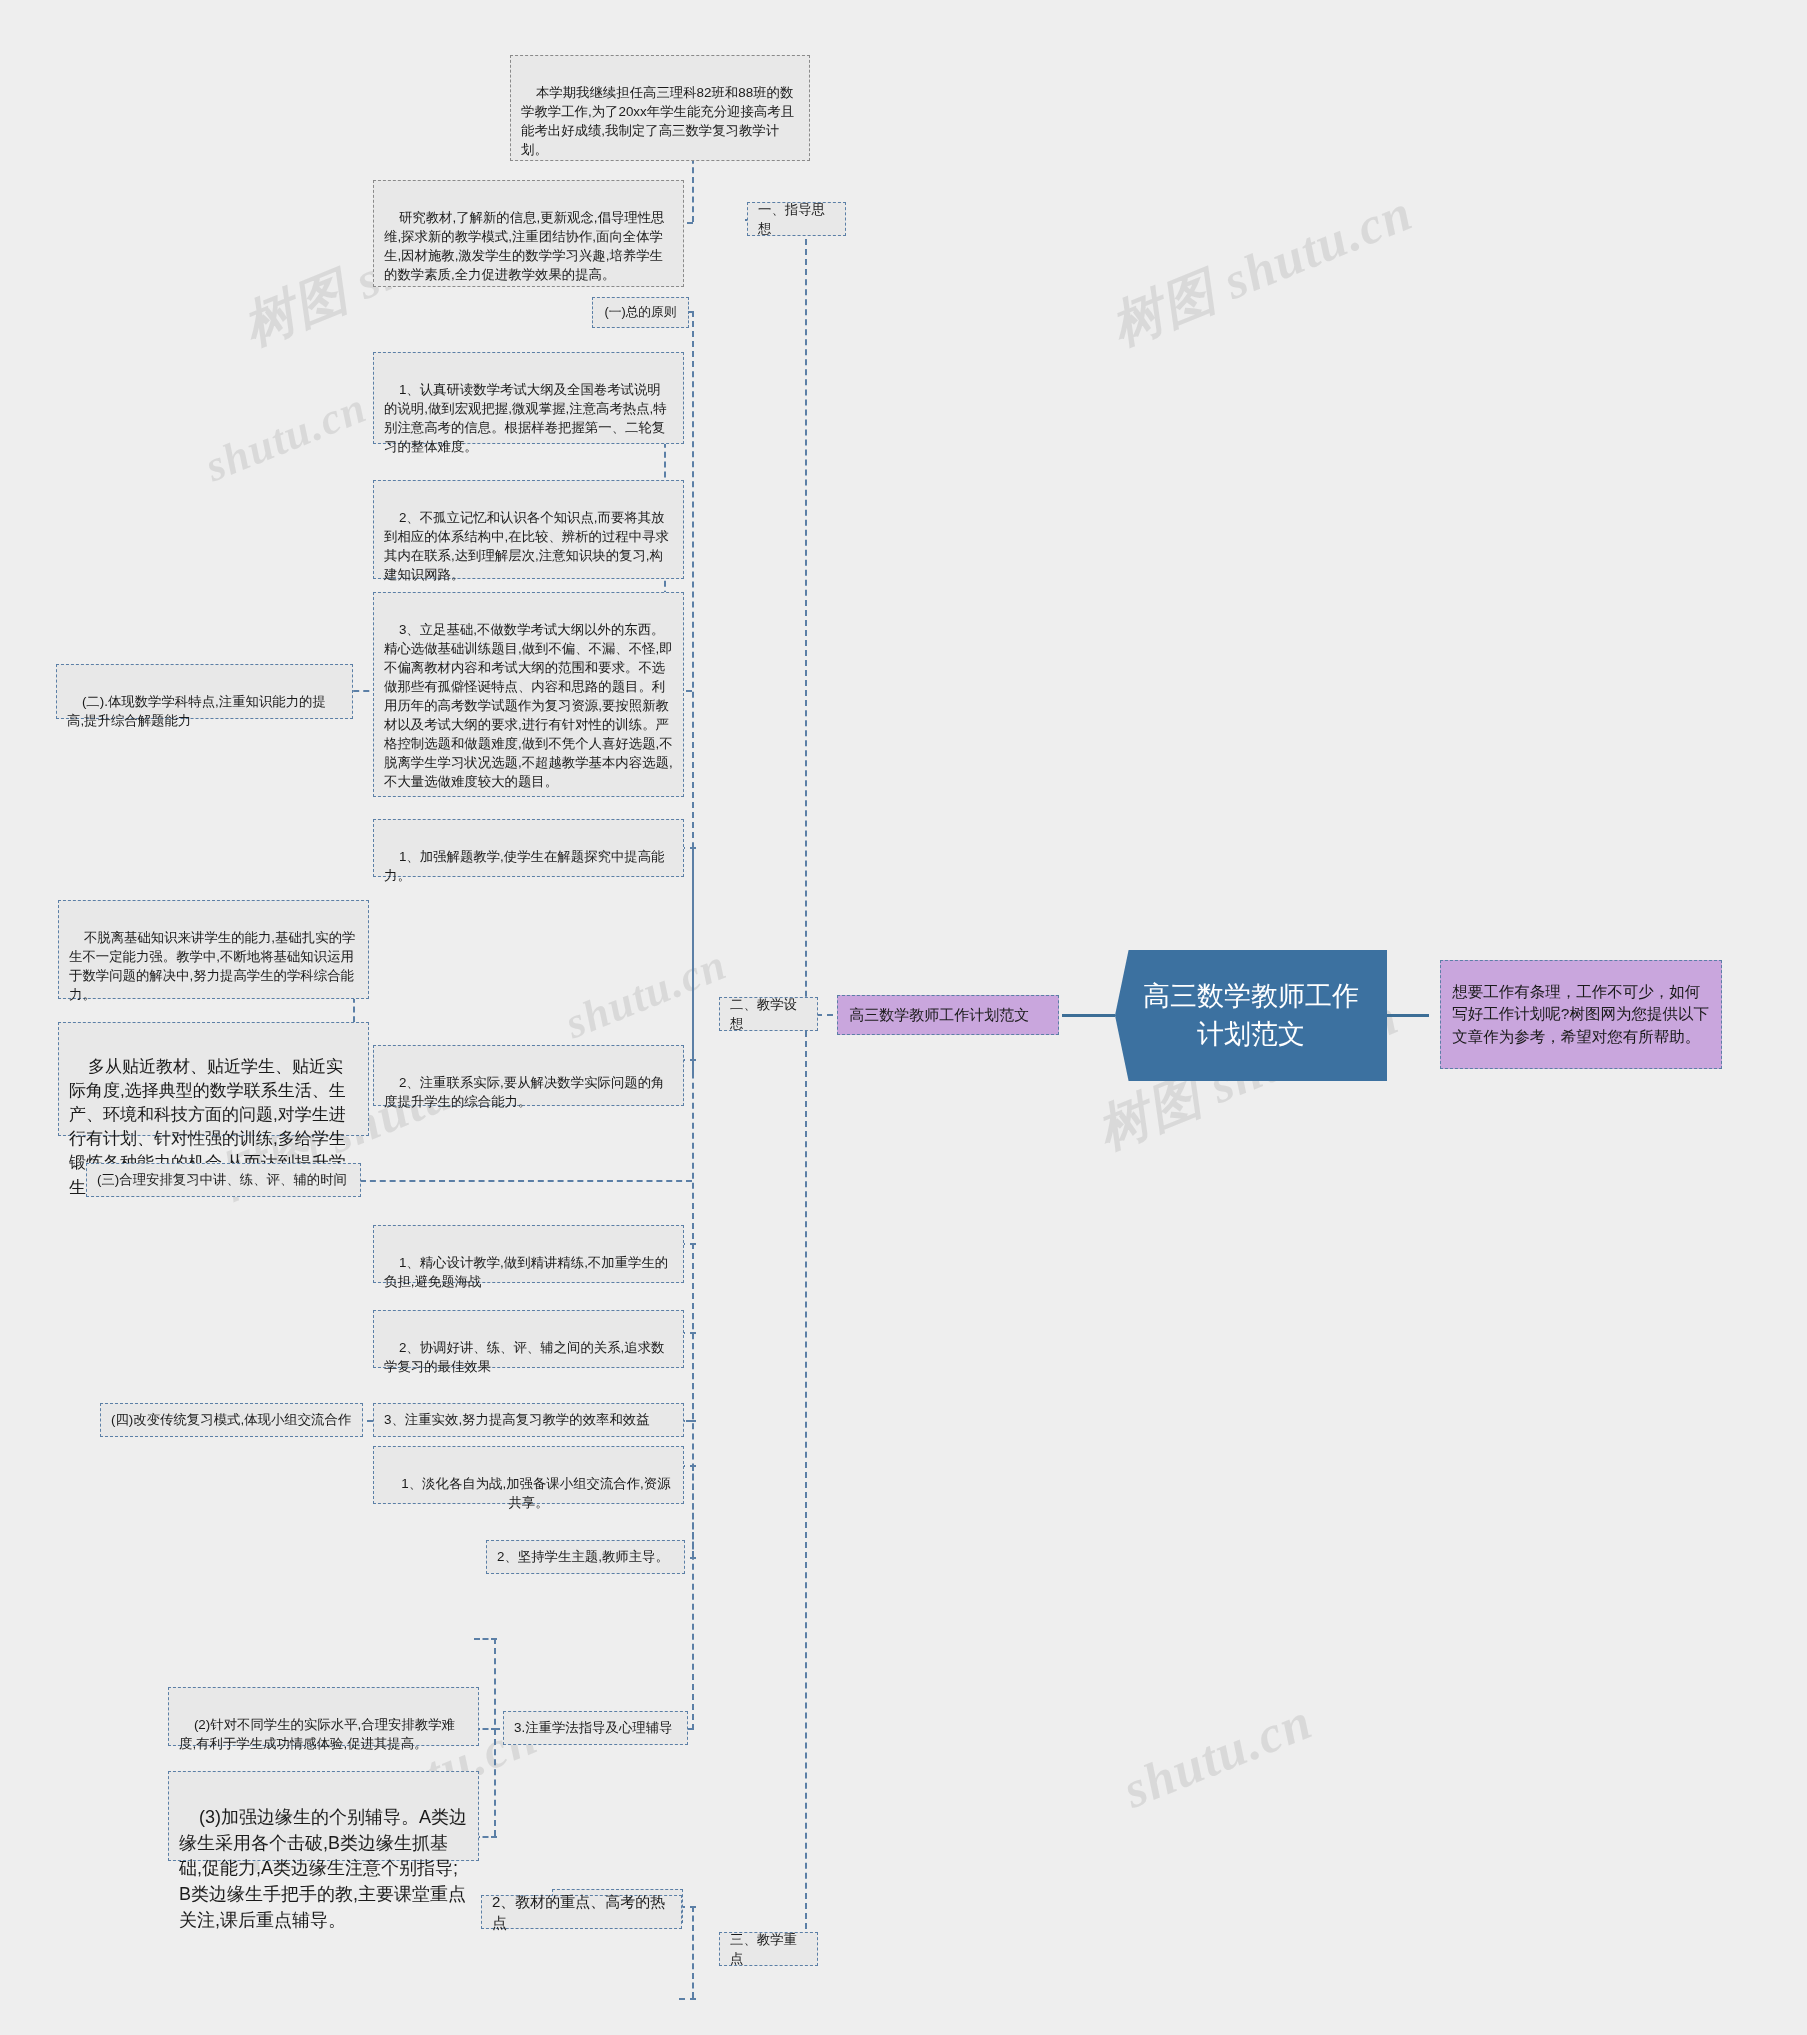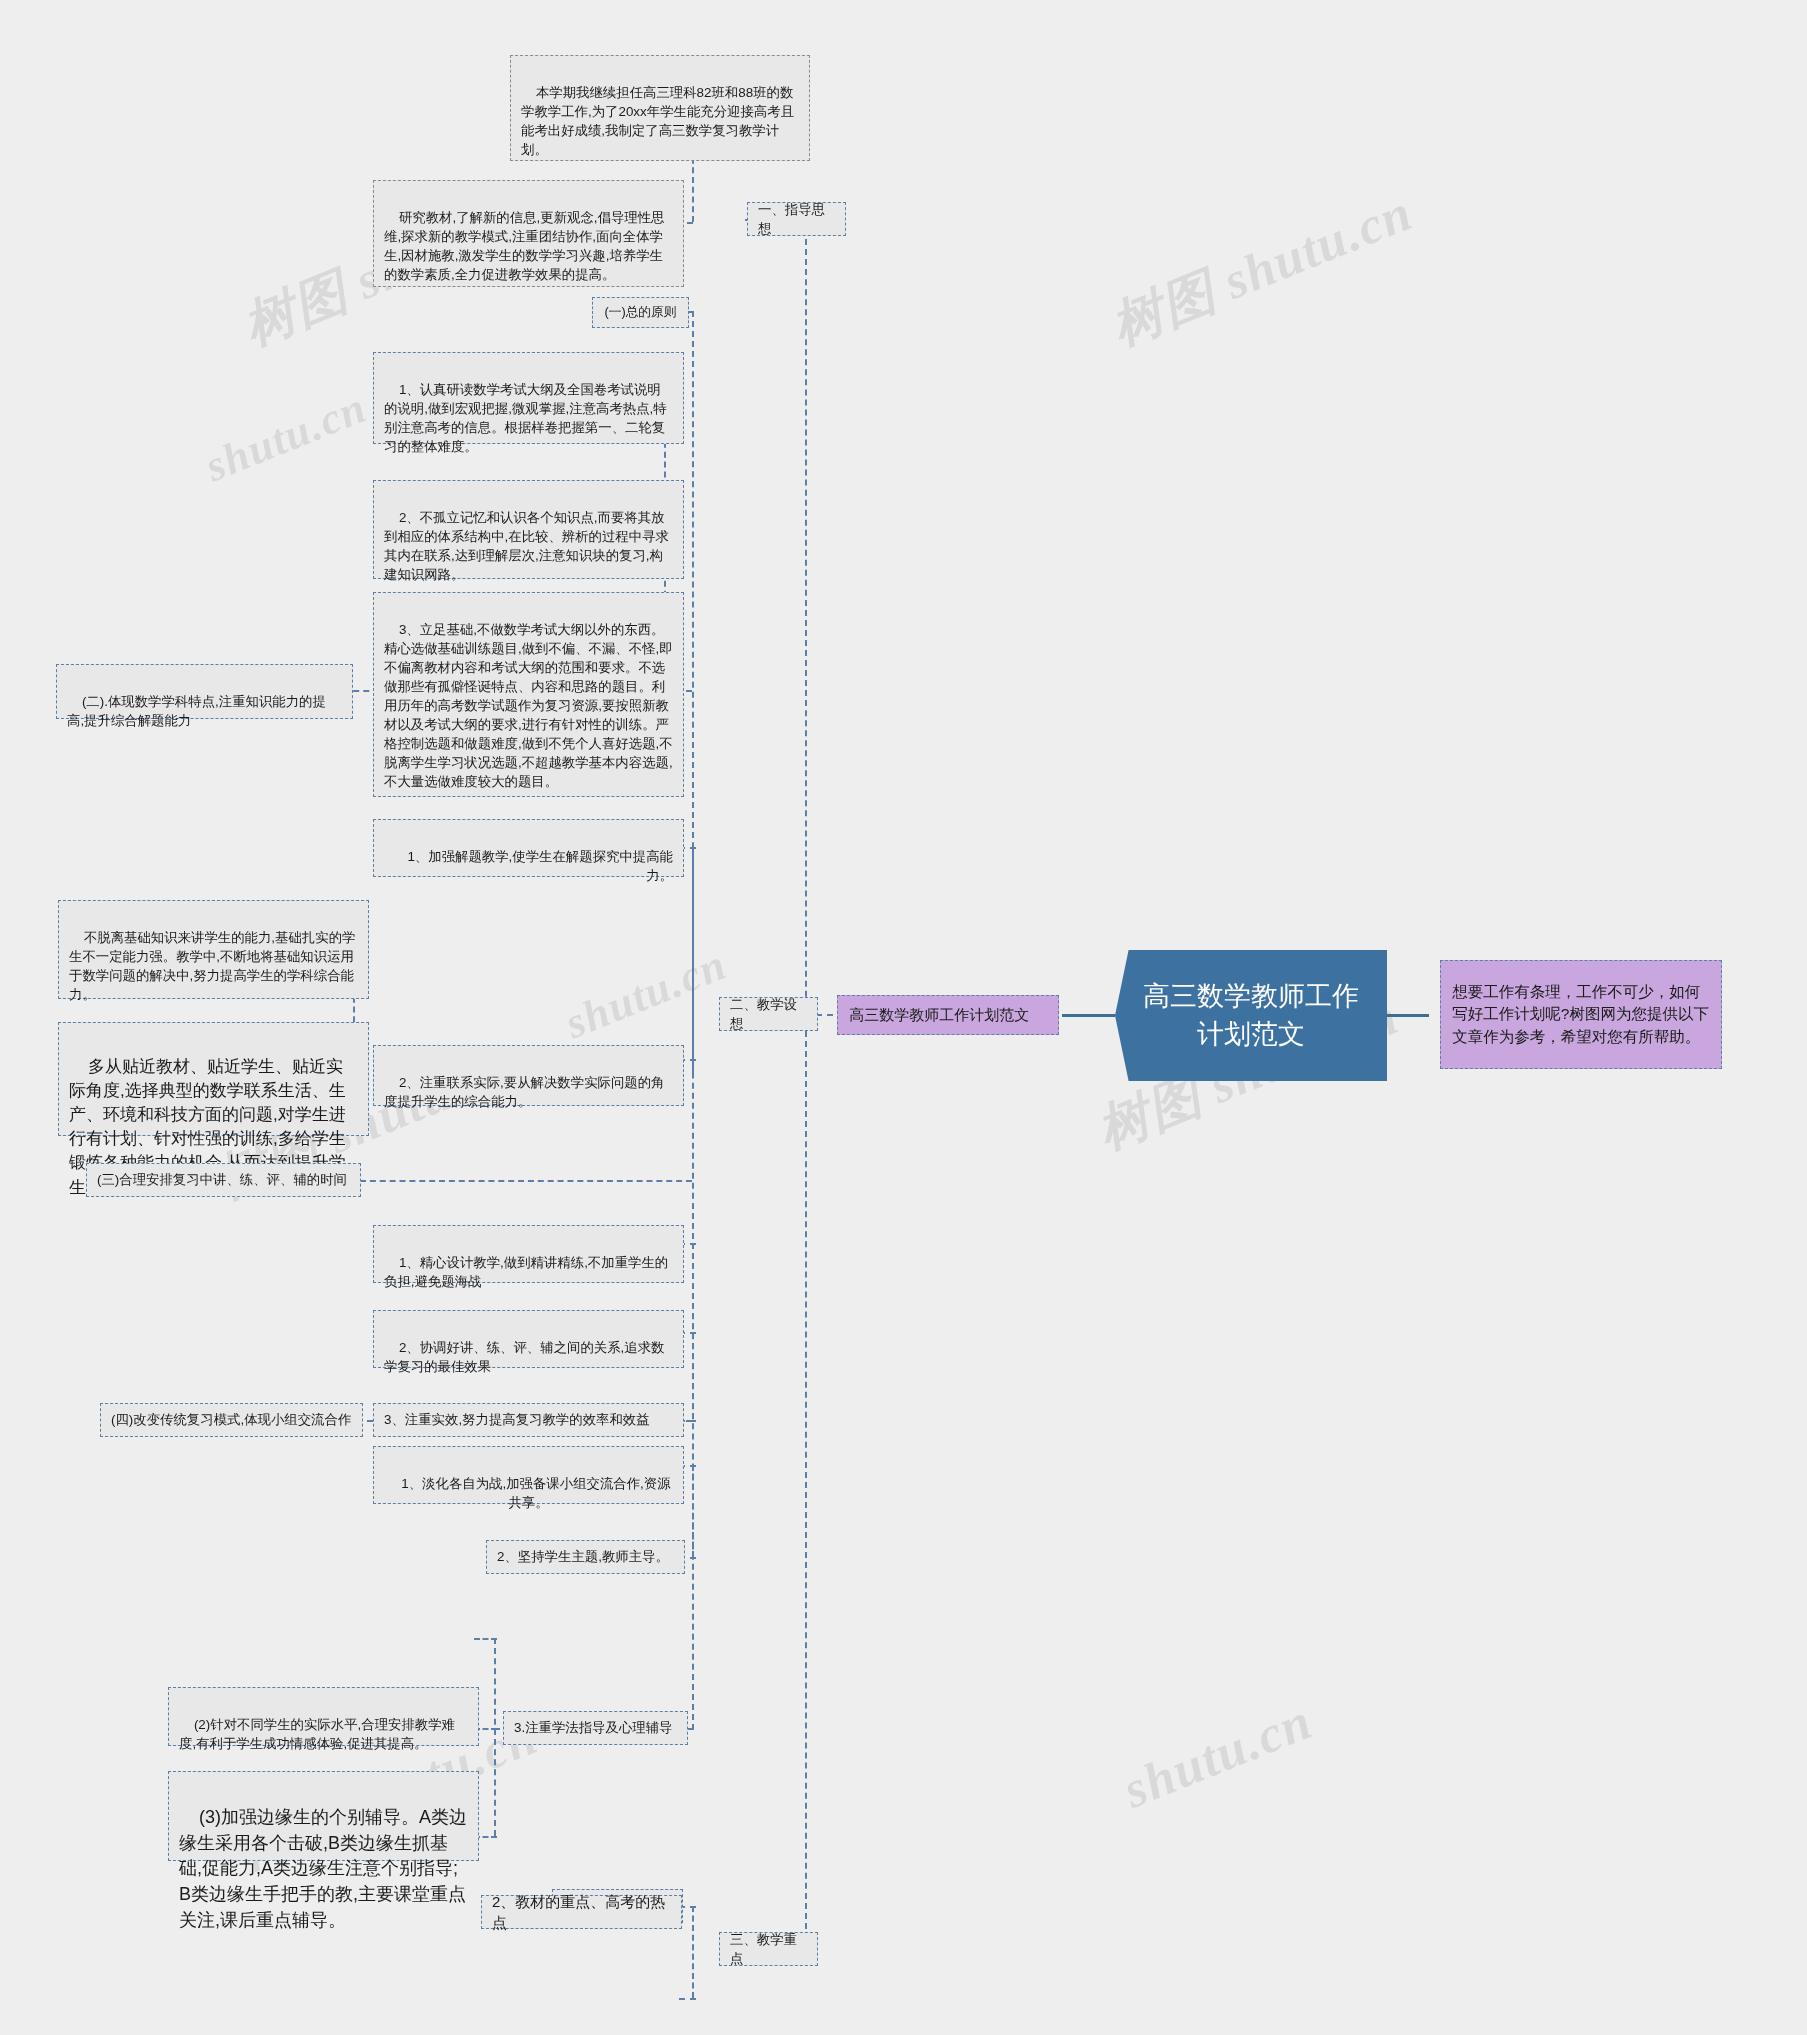--- a/index.html
+++ b/index.html
@@ -201,21 +201,21 @@
   <div class="node" style="left:373px; top:480px; width:311px; height:99px; font-size:13.4px;">
     <span>2、不孤立记忆和认识各个知识点,而要将其放到相应的体系结构中,在比较、辨析的过程中寻求其内在联系,达到理解层次,注意知识块的复习,构建知识网路。</span>
   </div>
   <div class="node" style="left:373px; top:592px; width:311px; height:205px; font-size:13.4px;">
     <span>3、立足基础,不做数学考试大纲以外的东西。精心选做基础训练题目,做到不偏、不漏、不怪,即不偏离教材内容和考试大纲的范围和要求。不选做那些有孤僻怪诞特点、内容和思路的题目。利用历年的高考数学试题作为复习资源,要按照新教材以及考试大纲的要求,进行有针对性的训练。严格控制选题和做题难度,做到不凭个人喜好选题,不脱离学生学习状况选题,不超越教学基本内容选题,不大量选做难度较大的题目。</span>
   </div>
 
   <div class="node" style="left:56px; top:664px; width:297px; height:55px; font-size:13.4px;">
     <span>(二).体现数学学科特点,注重知识能力的提高,提升综合解题能力</span>
   </div>
-  <div class="node" style="left:373px; top:819px; width:311px; height:58px; font-size:13.4px;text-align:right;">
+  <div class="node" style="left:373px; top:819px; width:311px; height:58px; font-size:13.4px;">
     <span>1、加强解题教学,使学生在解题探究中提高能力。</span>
   </div>
   <div class="node" style="left:58px; top:900px; width:311px; height:99px; font-size:13.4px;">
     <span>不脱离基础知识来讲学生的能力,基础扎实的学生不一定能力强。教学中,不断地将基础知识运用于数学问题的解决中,努力提高学生的学科综合能力。</span>
   </div>
   <div class="node" style="left:373px; top:1045px; width:311px; height:61px; font-size:13.4px;">
     <span>2、注重联系实际,要从解决数学实际问题的角度提升学生的综合能力。</span>
   </div>
   <div class="node" style="left:58px; top:1022px; width:311px; height:114px; font-size:17px;">
     <span>多从贴近教材、贴近学生、贴近实际角度,选择典型的数学联系生活、生产、环境和科技方面的问题,对学生进行有计划、针对性强的训练,多给学生锻炼各种能力的机会,从而达到提升学生数学综合能力之目的。</span>

